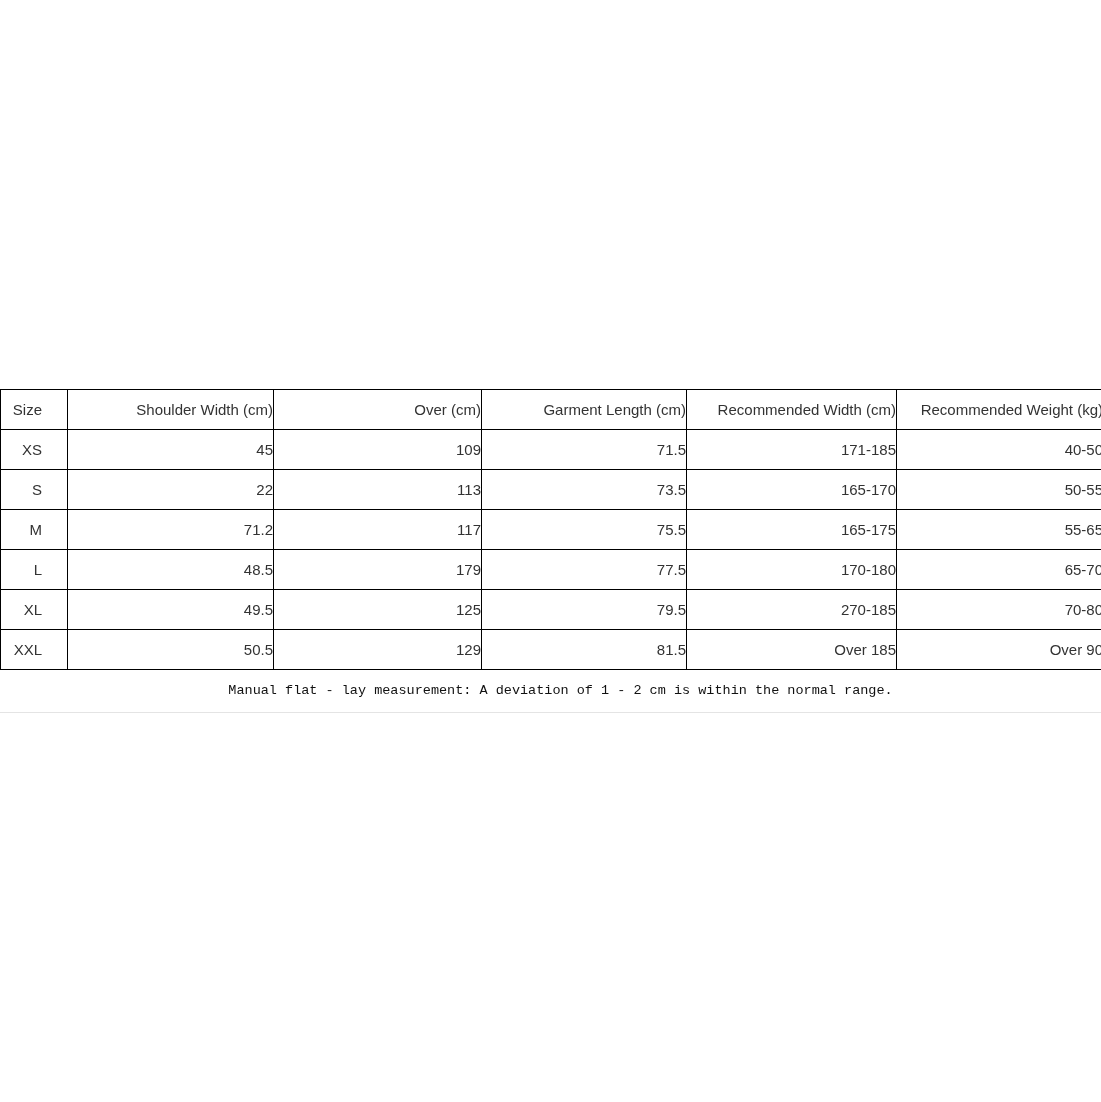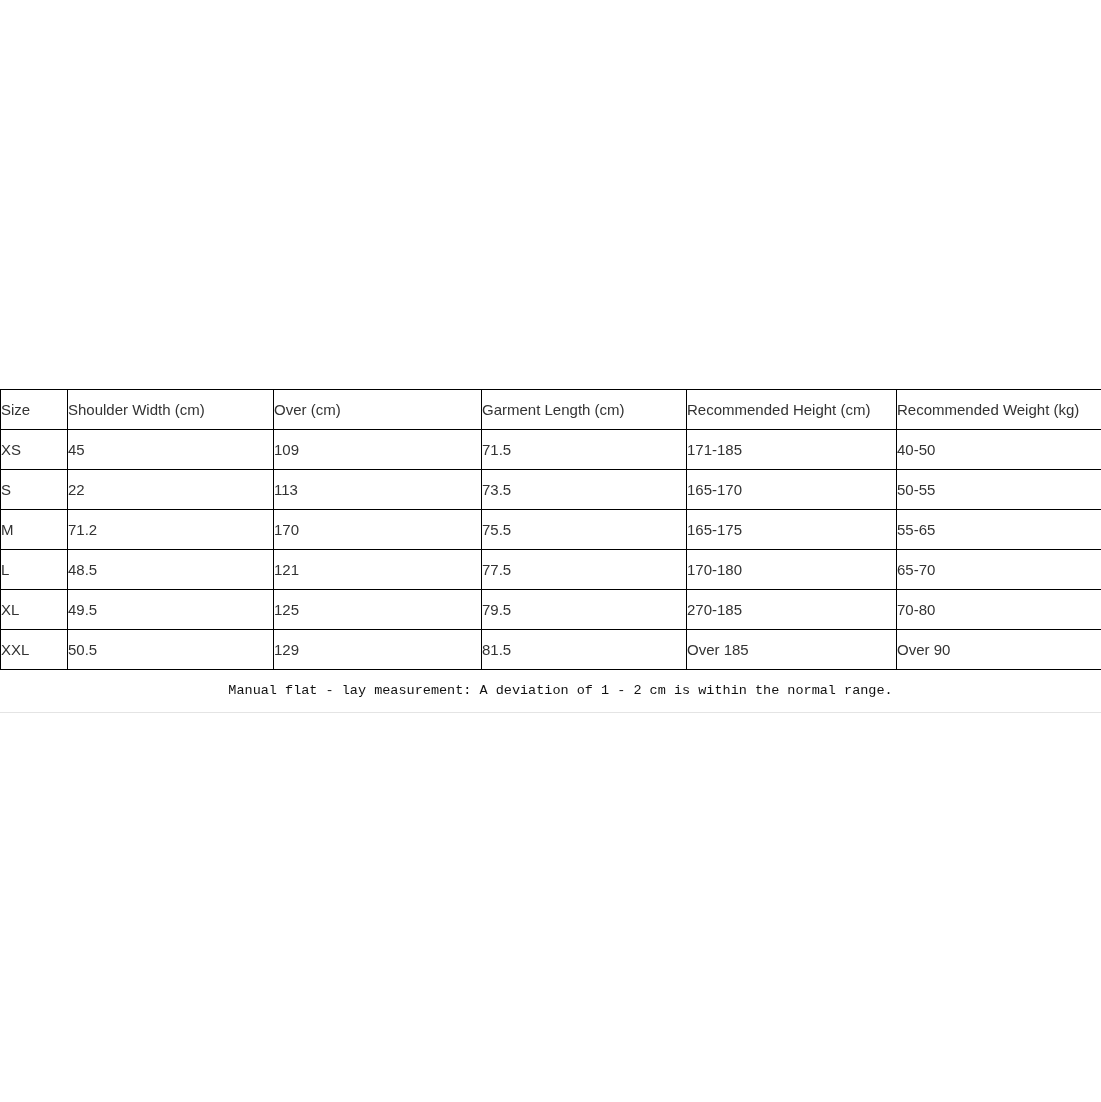--- a/index.html
+++ b/index.html
@@ -22,21 +22,21 @@
     top:389px;left:0;
     width:1103px;              
     table-layout:fixed;
     border-collapse:collapse;
   }
   table.size-chart th,
   table.size-chart td{
     border:1px solid var(--border-color);
     height:39px;
     padding:0;
-    text-align:left;
+    text-align:right;
     vertical-align:middle;
     font-size:15px;
     font-weight:400;
     color:var(--table-text);
     white-space:nowrap;
     overflow:hidden;
   }
   
   table.size-chart .col-size{
     padding-right:25px;
@@ -73,21 +73,21 @@
     <col style="width:205px">
     <col style="width:210px">
     <col style="width:207px">
   </colgroup>
   <thead>
     <tr>
         <th class="col-size">Size</th>
         <th>Shoulder Width (cm)</th>
         <th>Over (cm)</th>
         <th>Garment Length (cm)</th>
-        <th>Recommended Height (cm)</th>
+        <th>Recommended Width (cm)</th>
         <th>Recommended Weight (kg)</th>
       </tr>
   </thead>
   <tbody>
       <tr>
         <td class="col-size">XS</td>
         <td>45</td>
         <td>109</td>
         <td>71.5</td>
         <td>171-185</td>
@@ -97,29 +97,29 @@
         <td class="col-size">S</td>
         <td>22</td>
         <td>113</td>
         <td>73.5</td>
         <td>165-170</td>
         <td>50-55</td>
       </tr>
       <tr>
         <td class="col-size">M</td>
         <td>71.2</td>
-        <td>170</td>
+        <td>117</td>
         <td>75.5</td>
         <td>165-175</td>
         <td>55-65</td>
       </tr>
       <tr>
         <td class="col-size">L</td>
         <td>48.5</td>
-        <td>121</td>
+        <td>179</td>
         <td>77.5</td>
         <td>170-180</td>
         <td>65-70</td>
       </tr>
       <tr>
         <td class="col-size">XL</td>
         <td>49.5</td>
         <td>125</td>
         <td>79.5</td>
         <td>270-185</td>

